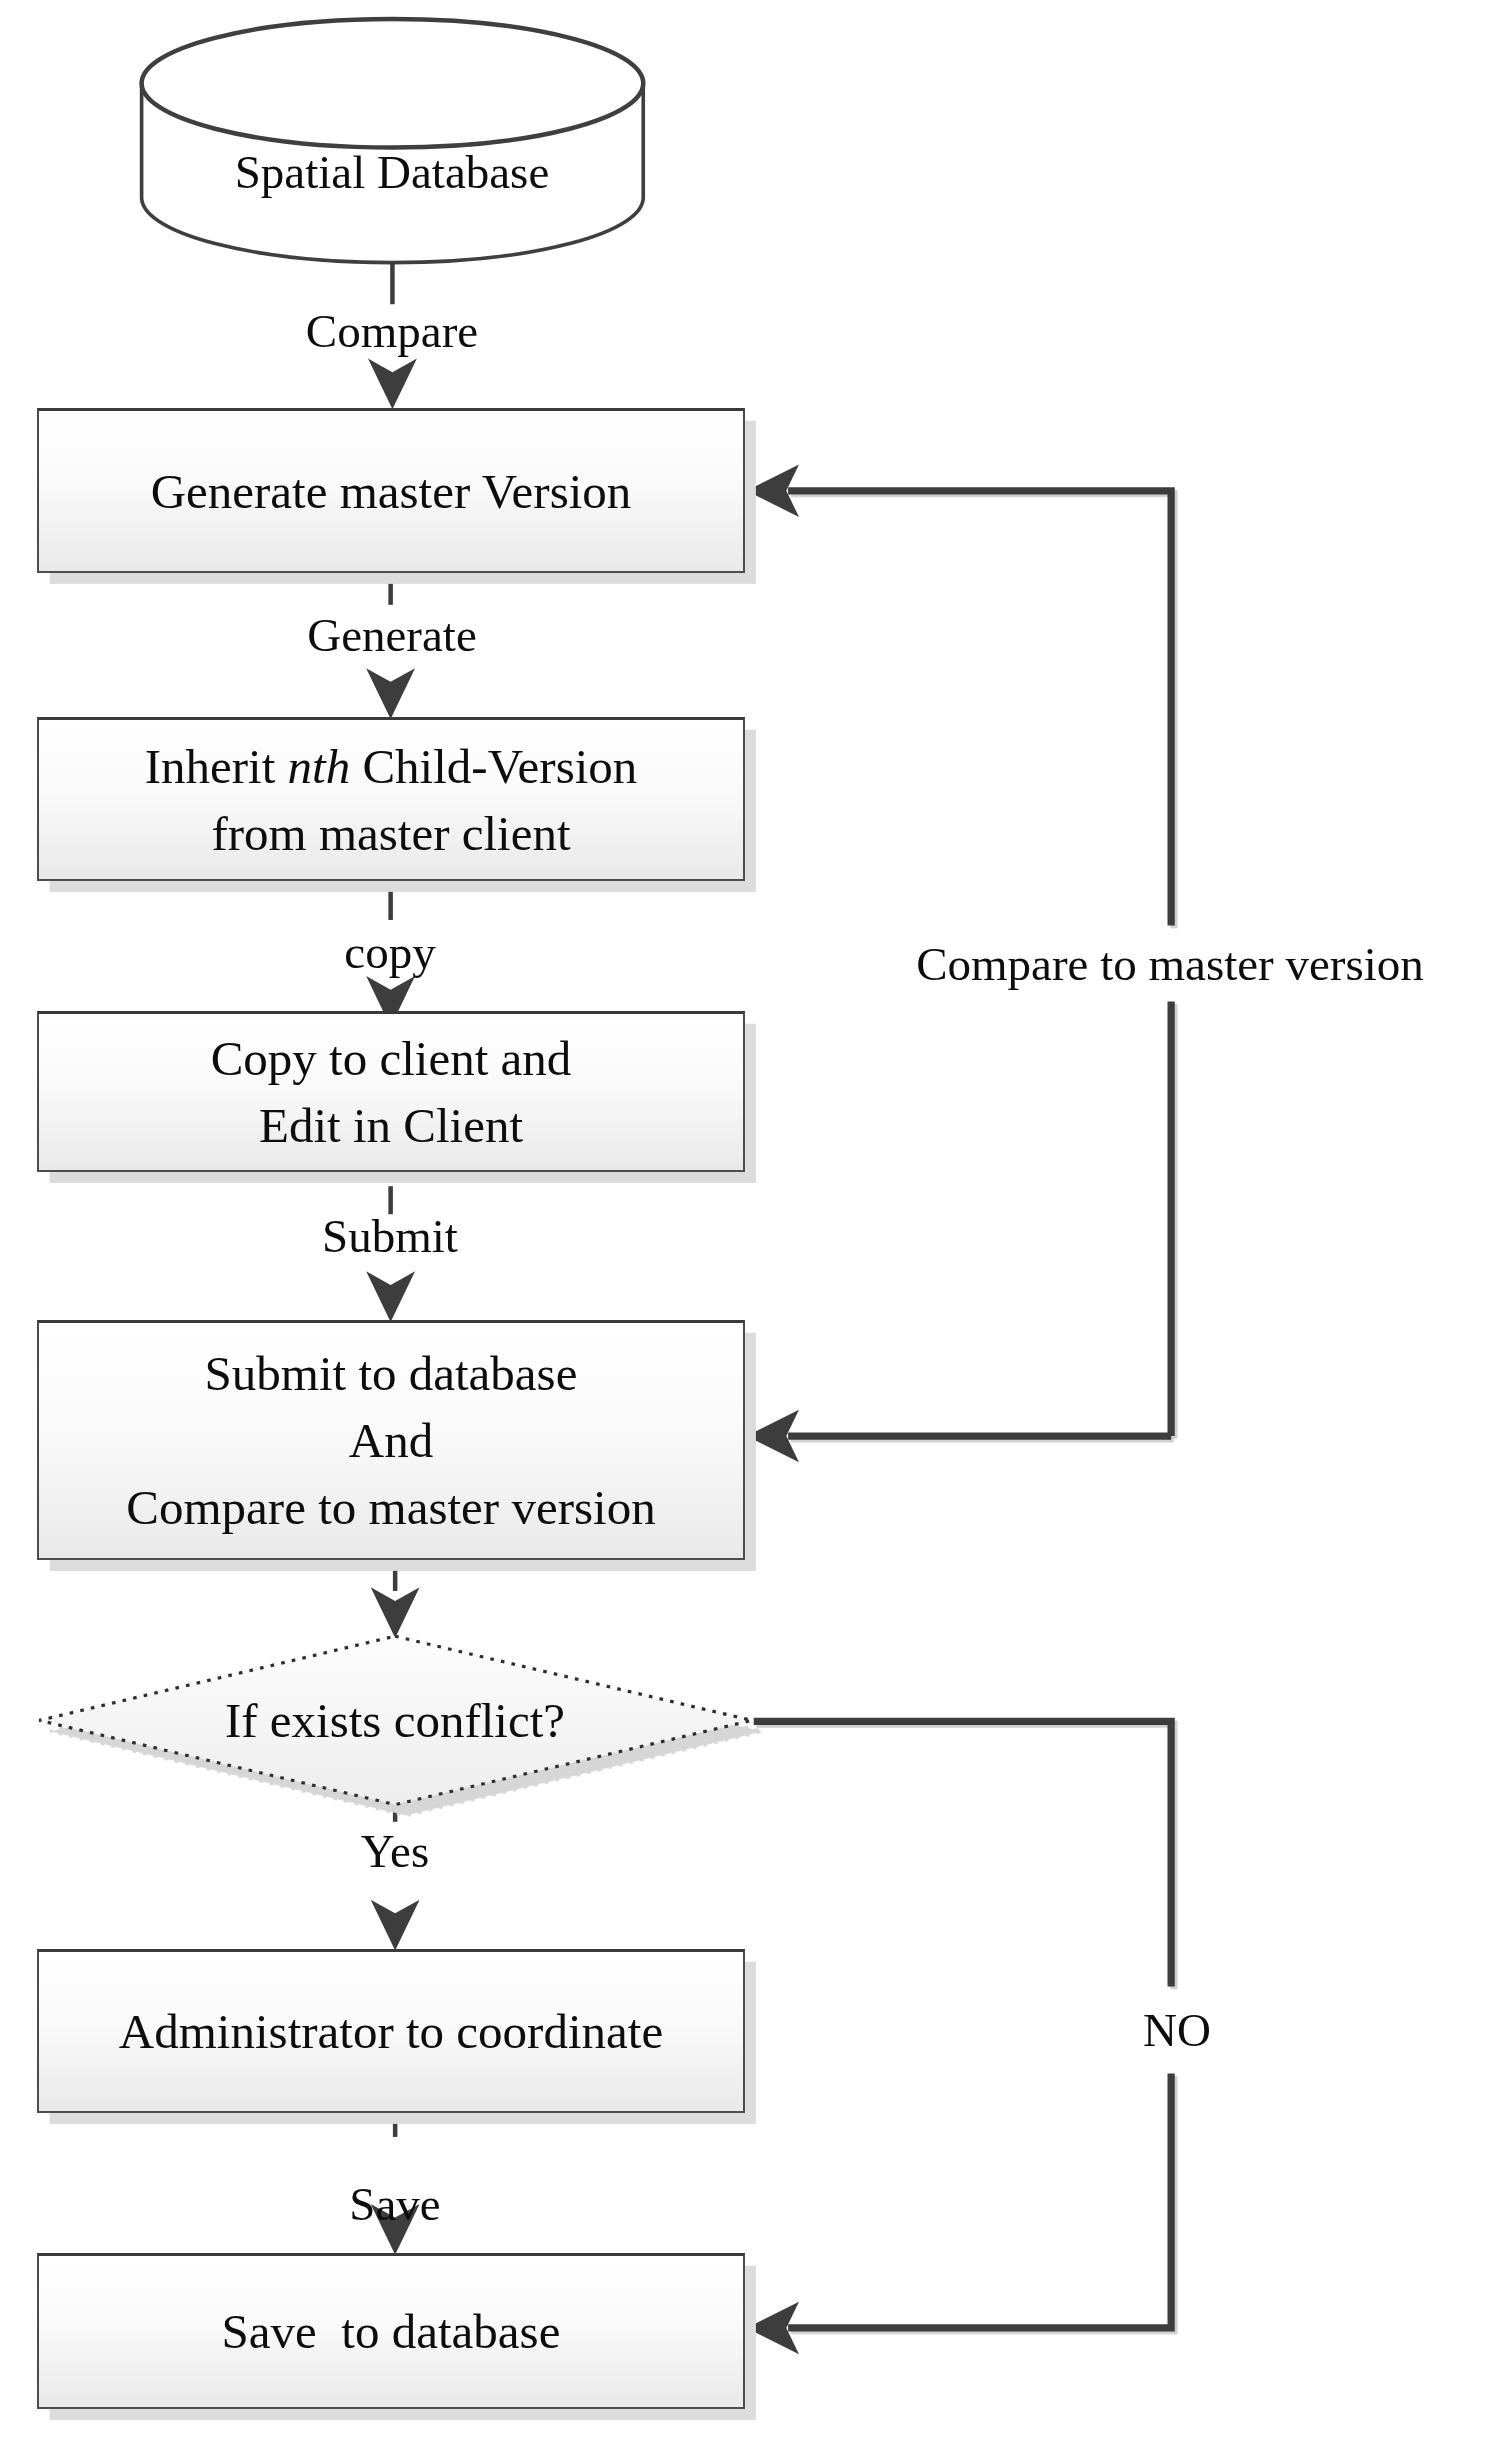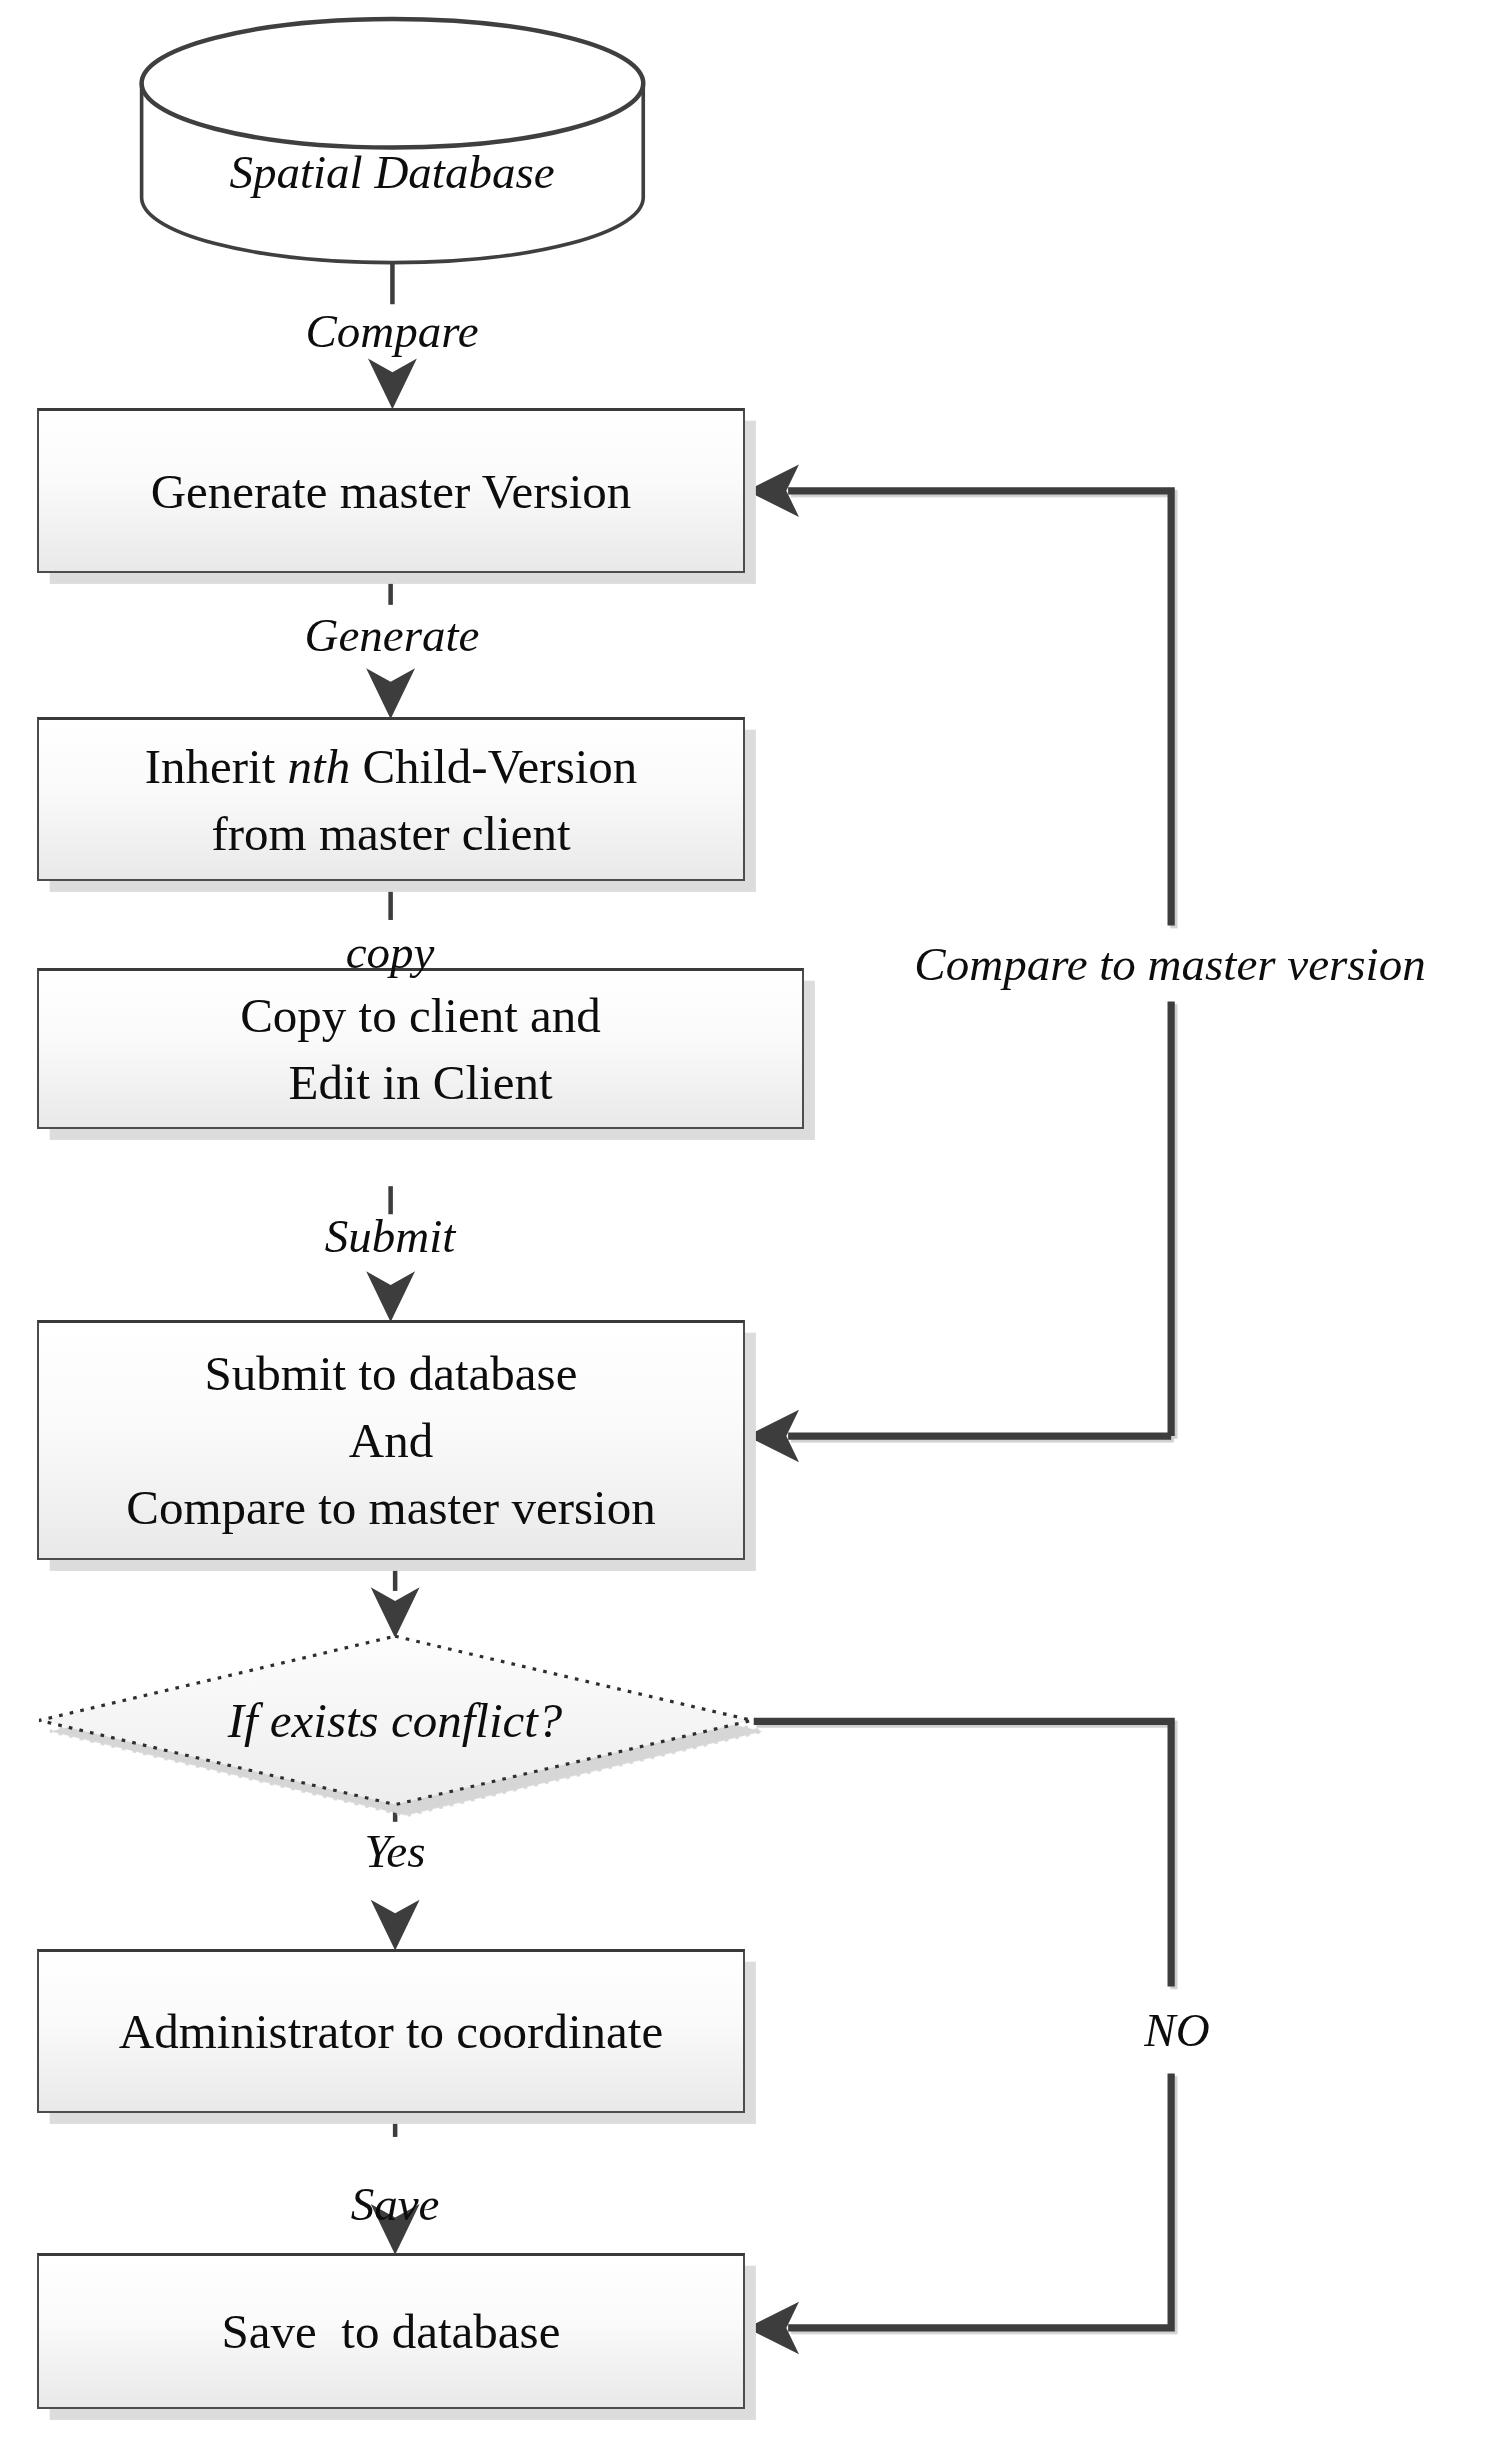--- a/index.html
+++ b/index.html
@@ -33,32 +33,31 @@
     flex-direction: column;
     align-items: center;
     justify-content: center;
     text-align: center;
     font-size: 49px;
     line-height: 67px;
     white-space: pre;
   }
   .b1 { left: 37px;  top: 408px;  width: 708px; height: 165px; }
   .b2 { left: 37px;  top: 717px;  width: 708px; height: 164px; }
-  .b3 { left: 37px;  top: 968px; width: 767px; height: 161px; }
+  .b3 { left: 37px;  top: 1011px; width: 708px; height: 161px; }
   .b4 { left: 37px;  top: 1320px; width: 708px; height: 240px; }
   .b5 { left: 37px;  top: 1949px; width: 708px; height: 164px; }
   .b6 { left: 37px;  top: 2253px; width: 708px; height: 156px; }
   
   .lbl {
     position: absolute;
     transform: translate(-50%, -50%);
     font-size: 47px;
     white-space: pre;
     text-align: left;
-    font-style: italic;
   }
   .lbl-spatial  { left: 392px;  top: 172px;  }
   .lbl-caseid   { left: 392px;  top: 331px;  }
   .lbl-generate { left: 392px;  top: 635px;  }
   .lbl-copy     { left: 390px;  top: 952px; }
   .lbl-submit   { left: 390px;  top: 1236px; }
   .lbl-conflict { left: 395px;  top: 1720px; font-size: 49px; }
   .lbl-yes      { left: 395px;  top: 1851px; }
   .lbl-save     { left: 395px;  top: 2168px; margin-top: 36px; }
   .lbl-compare  { left: 1170px; top: 964px; }

